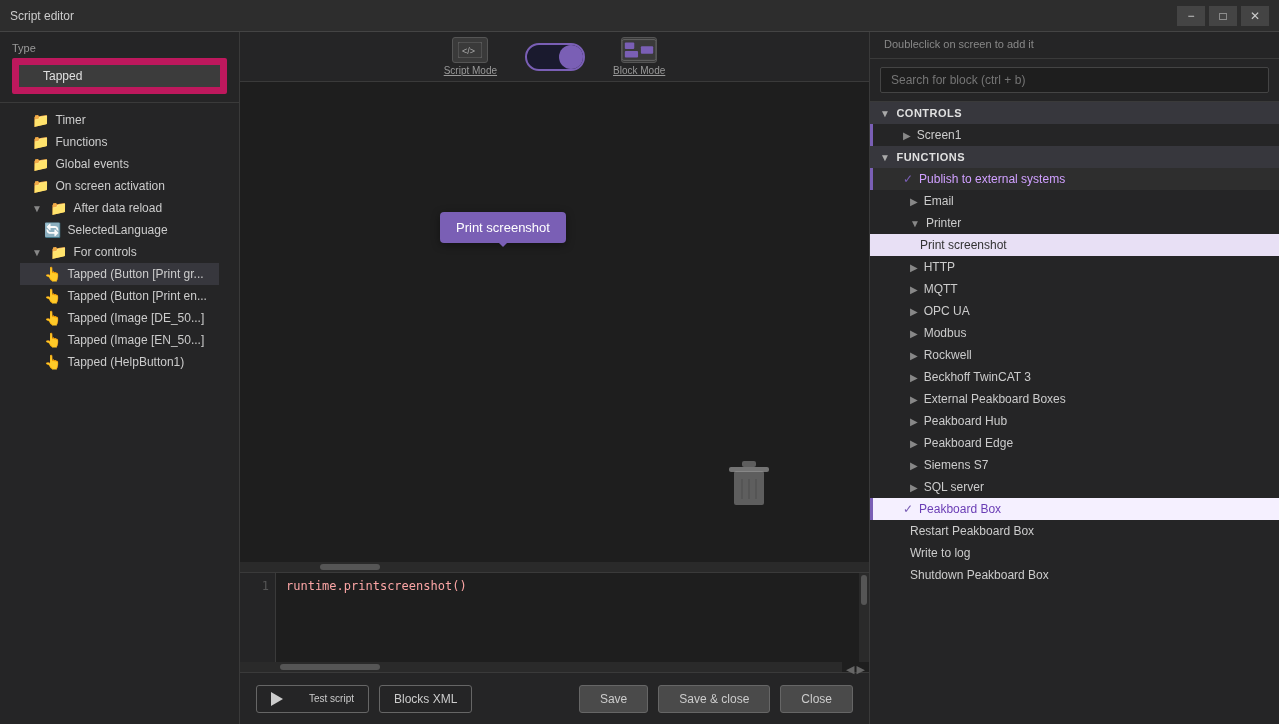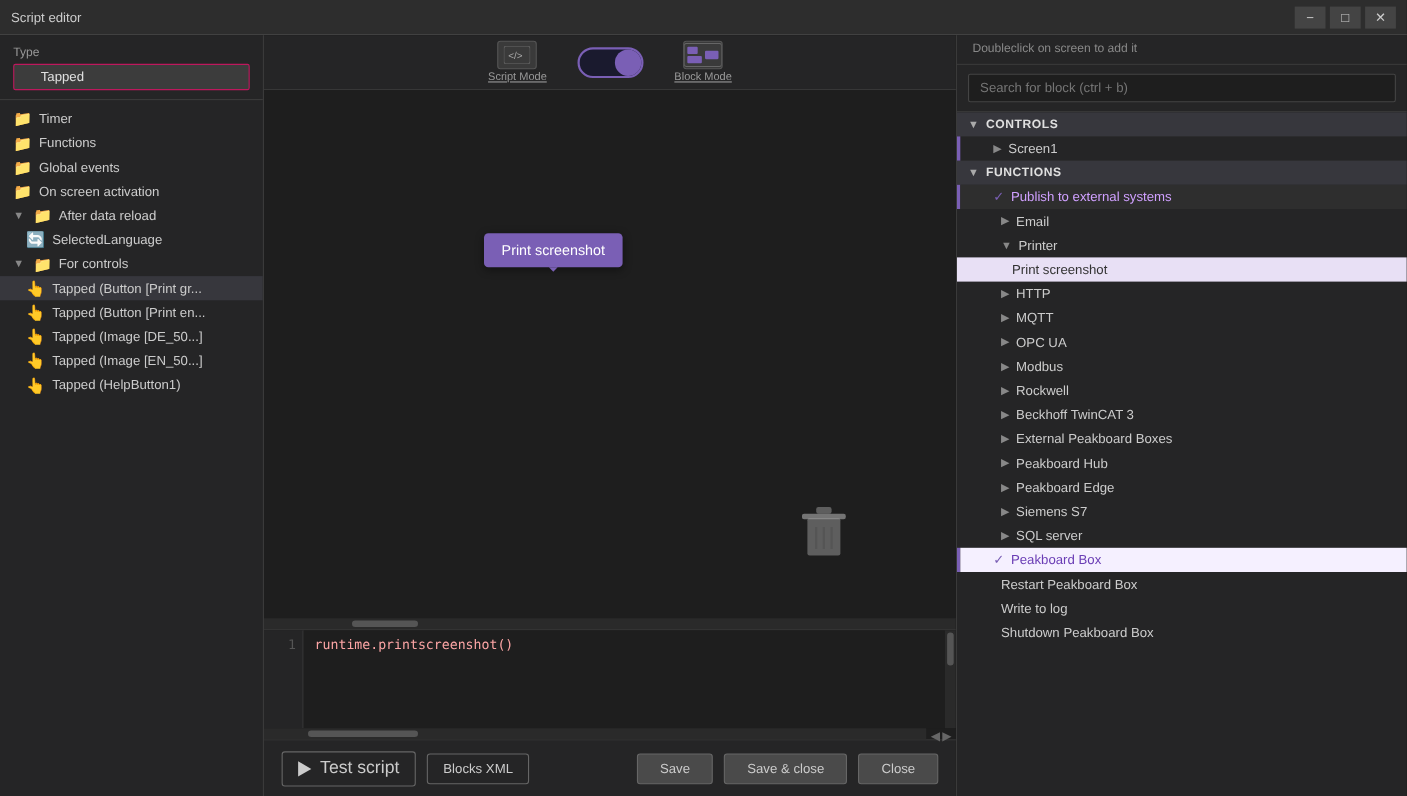--- a/index.html
+++ b/index.html
@@ -50,34 +50,35 @@
     }
 
     
     .left-panel {
       width: 240px;
       background: #252526;
       border-right: 1px solid #3a3a3a;
       display: flex;
       flex-direction: column;
       overflow: hidden;
+      align-items: center;
     }
     .type-section {
       padding: 10px 12px 8px 12px;
       border-bottom: 1px solid #3a3a3a;
     }
     .type-label {
       font-size: 11px;
       color: #999;
       margin-bottom: 4px;
     }
     .type-input {
       width: 100%;
       background: #3c3c3c;
-      border: 1px solid #be185d;
+      border: 7px solid #be185d;
       color: #e0e0e0;
       padding: 4px 24px;
       font-size: 12px;
       border-radius: 2px;
     }
     .tree-section {
       flex: 1;
       overflow-y: auto;
       padding: 6px 0;
     }
@@ -266,28 +267,28 @@
       background: #252526;
       border-top: 1px solid #3a3a3a;
       display: flex;
       align-items: center;
       padding: 0 16px;
       gap: 10px;
     }
     .test-script-btn {
       display: flex;
       align-items: center;
-      gap: 6px;
+      gap: 24px;
       background: transparent;
       border: 1px solid #666;
       color: #ccc;
       padding: 6px 14px;
       border-radius: 3px;
       cursor: pointer;
-      font-size: 16px;
+      font-size: 10px;
     }
     .play-icon {
       width: 14px;
       height: 14px;
       border-left: 12px solid #ccc;
       border-top: 7px solid transparent;
       border-bottom: 7px solid transparent;
     }
     .blocks-xml-btn {
       background: transparent;

